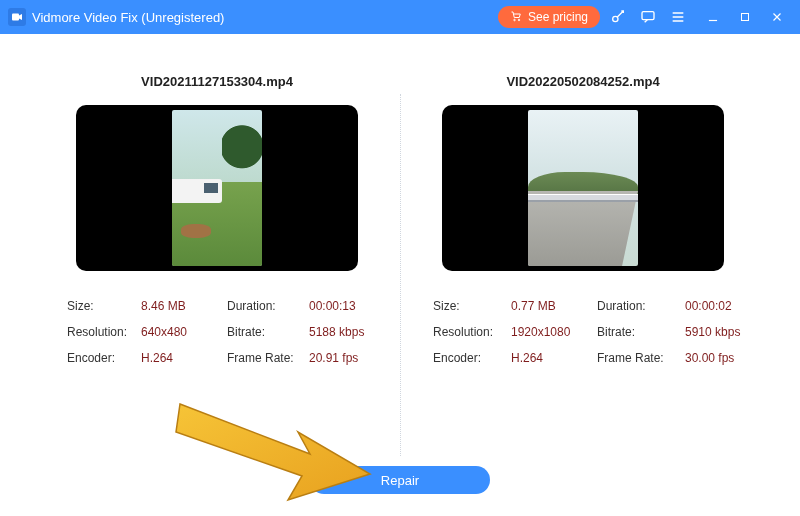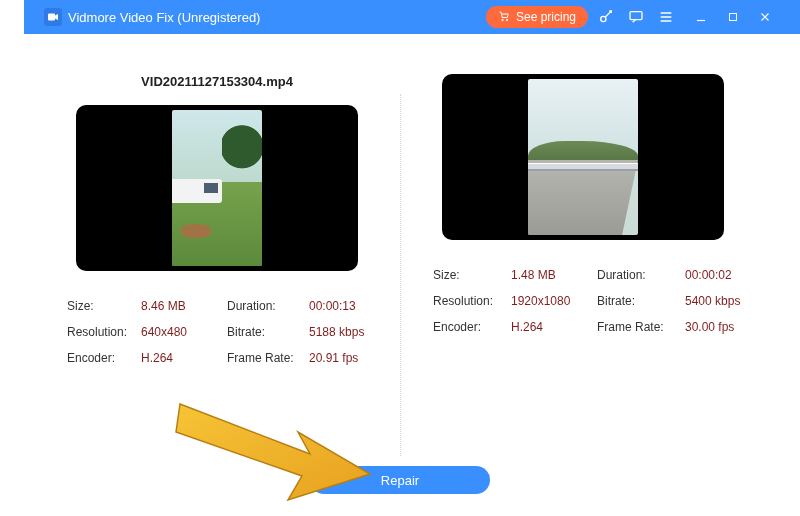--- a/index.html
+++ b/index.html
@@ -1,19 +1,19 @@
 <!DOCTYPE html>
 <html><head>
 <meta charset="utf-8">
 <style>
   * { box-sizing: border-box; margin: 0; padding: 0; }
   html, body { width: 800px; height: 516px; font-family: Arial, sans-serif; overflow: hidden; background: #fff; }
   .titlebar {
     height: 34px; background: #3a8fff; display: flex; align-items: center;
-    padding: 0 20px; color: #fff; font-size: 13px; margin-left: 24px;
+    padding: 0 8px; color: #fff; font-size: 13px;
   }
   .titlebar-left { display: flex; align-items: center; gap: 6px; flex: 0 0 auto; }
   .logo-icon { width: 18px; height: 18px; border-radius: 3px; background: #2e7be6; display:flex; align-items:center; justify-content:center; }
   .titlebar-spacer { flex: 1; }
   .pricing-btn {
     height: 22px; background: #ff6a3d; border-radius: 11px; padding: 0 12px;
     display: flex; align-items: center; gap: 6px; font-size: 12px; color: #fff;
     cursor: pointer;
     text-align: center;
   }
@@ -156,37 +156,38 @@
         <span class="k">Bitrate:</span>
         <span class="v">5188 kbps</span>
         <span class="k">Encoder:</span>
         <span class="v">H.264</span>
         <span class="k">Frame Rate:</span>
         <span class="v">20.91 fps</span>
       </div>
     </div>
 
     <div class="pane right">
+      <div class="filename">VID20220502084252.mp4</div>
       <div class="thumb">
         <div class="scene-right">
           <div class="sky"></div>
             <div class="hills"></div>
             <div class="road"></div>
             <div class="rail"></div>
         </div>
       </div>
       <div class="meta">
         <span class="k">Size:</span>
-        <span class="v">1.48 MB</span>
+        <span class="v">0.77 MB</span>
         <span class="k">Duration:</span>
         <span class="v">00:00:02</span>
         <span class="k">Resolution:</span>
         <span class="v">1920x1080</span>
         <span class="k">Bitrate:</span>
-        <span class="v">5400 kbps</span>
+        <span class="v">5910 kbps</span>
         <span class="k">Encoder:</span>
         <span class="v">H.264</span>
         <span class="k">Frame Rate:</span>
         <span class="v">30.00 fps</span>
       </div>
     </div>
   </div>
 
   <div class="repair-wrap">
     <div class="repair-btn">

